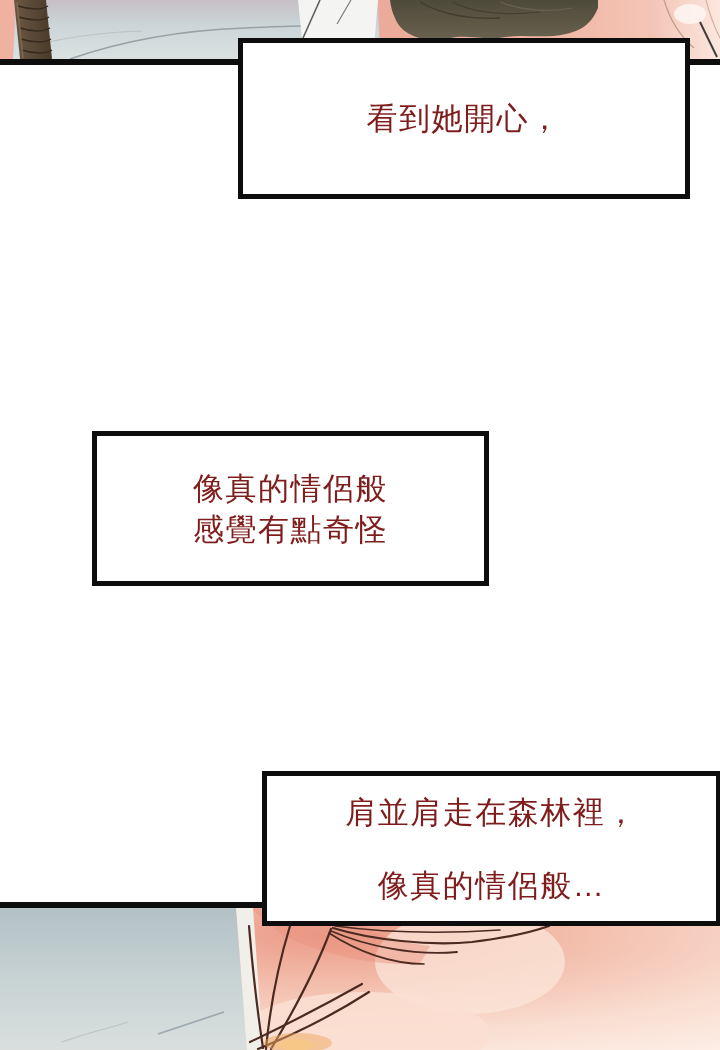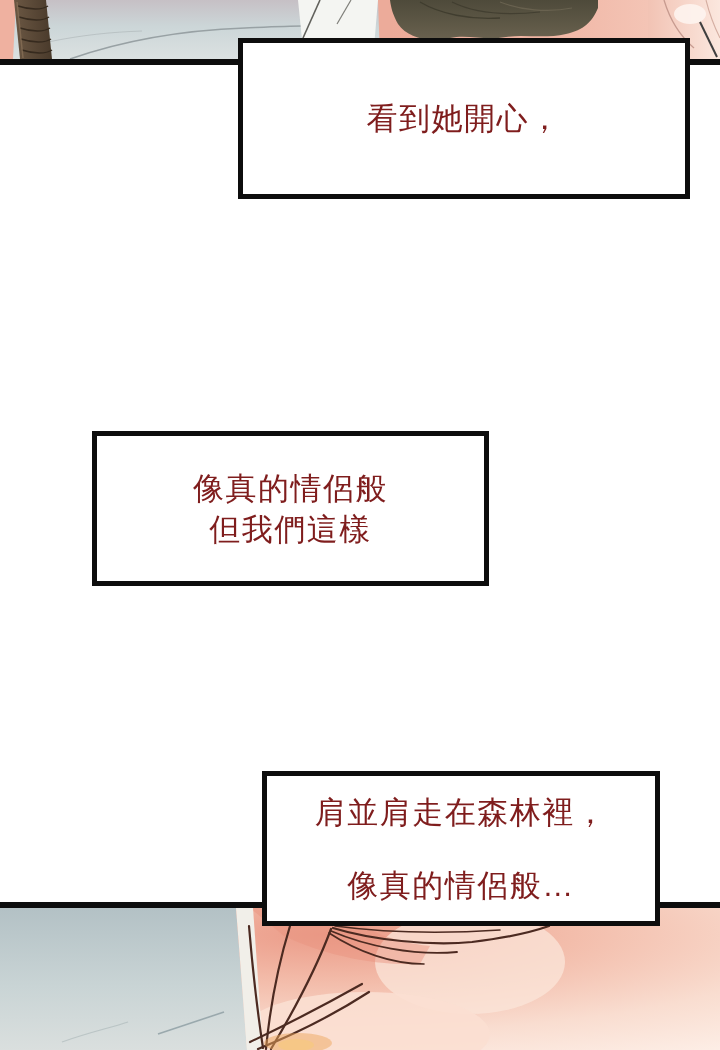--- a/index.html
+++ b/index.html
@@ -13,21 +13,21 @@
   .panel-bottom{top:902px;height:148px;}
   .bubble{
     position:absolute;z-index:2;box-sizing:border-box;
     background:#ffffff;border:5px solid #0d0d0d;
     display:flex;flex-direction:column;justify-content:center;
     text-align:center;color:#7f1d1d;font-size:31px;line-height:41px;
     font-weight:500;letter-spacing:1.5px;white-space:nowrap;
   }
   .bubble-1{left:238px;top:38px;width:452px;height:161px;}
   .bubble-2{left:92px;top:431px;width:397px;height:155px;}
-  .bubble-3{left:262px;top:771px;width:398px;height:155px;gap:32px;}
+  .bubble-3{left:262px;top:771px;width:459px;height:155px;gap:32px;}
   .speech-line{display:block;}
 </style>
 </head>
 <body>
 
 <div class="page">
 
   <div class="panel panel-top">
     <svg width="720" height="65" viewBox="0 0 720 65" xmlns="http://www.w3.org/2000/svg">
       <defs>
@@ -138,21 +138,21 @@
       </g>
     </svg>
   </div>
 
   <div class="bubble bubble-1">
     <span class="speech-line">看到她開心，</span>
   </div>
 
   <div class="bubble bubble-2">
     <span class="speech-line">像真的情侶般</span>
-    <span class="speech-line">但我們這樣</span>
+    <span class="speech-line">感覺有點奇怪</span>
   </div>
 
   <div class="bubble bubble-3">
     <span class="speech-line">肩並肩走在森林裡，</span>
     <span class="speech-line">像真的情侶般…</span>
   </div>
 
 </div>
 
 </body></html>

